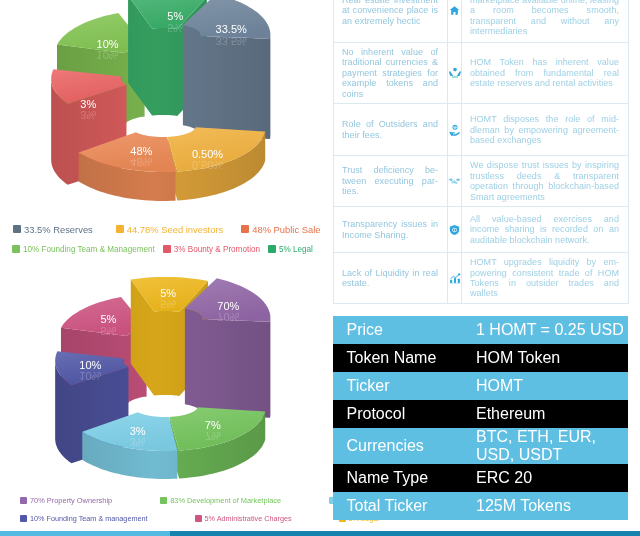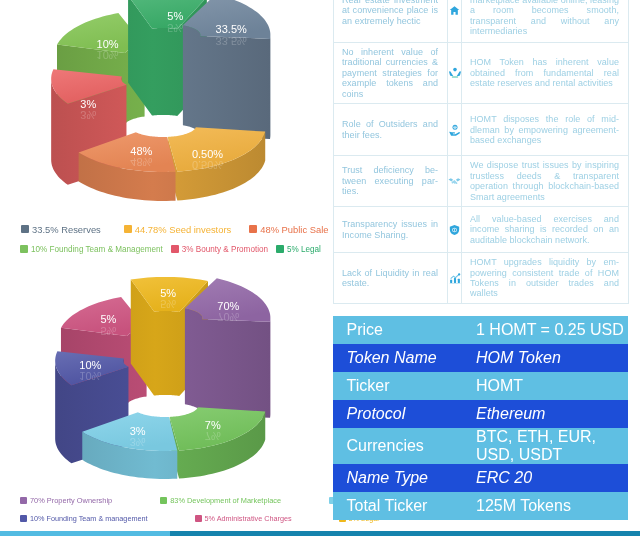--- a/index.html
+++ b/index.html
@@ -17,21 +17,21 @@
   #chart2-block{top:262px;height:240px;}
   .chart-svg{display:block;}
 
   
   .legend{position:absolute;left:0;width:330px;}
   .legend-row{display:flex;align-items:center;justify-content:center;white-space:nowrap;}
   .legend-item{display:inline-flex;align-items:center;}
   .legend-swatch{width:8px;height:8px;display:inline-block;border-radius:1px;flex:none;}
   .legend-label{margin-left:3px;font-size:9.5px;letter-spacing:0;white-space:nowrap;}
 
-  #legend1{top:219px;left:15px;width:315px;}
+  #legend1{top:219px;left:7px;width:315px;}
   #legend1 .legend-row{height:20px;justify-content:flex-start;}
   #legend1 .legend-row:nth-child(1) .legend-item{margin-right:23px;}
   #legend1 .legend-row:nth-child(1) .legend-item:nth-child(2){margin-right:18px;}
   #legend1 .legend-row:nth-child(2) .legend-item{margin-right:8px;}
   #legend1 .legend-row:nth-child(1) .legend-label{font-size:9.4px;}
   #legend1 .legend-row:nth-child(2) .legend-label{font-size:8.15px;}
   #legend1 .legend-row:nth-child(1){padding-left:6px;}
   #legend1 .legend-row:nth-child(2){padding-left:5px;}
 
   #legend2{top:491px;left:20px;width:320px;}
@@ -60,21 +60,21 @@
   #cmp-table tr:nth-child(5){height:46px;}
   #cmp-table tr:nth-child(6){height:50px;}
 
   
   #token-table{position:absolute;left:333px;top:316px;width:295px;border-collapse:collapse;
                table-layout:fixed;}
   #token-table tr{height:28px;}
   #token-table td{padding:0 0 0 13.5px;vertical-align:middle;color:#ffffff;}
   #token-table td.tt-val{padding-left:0;}
   .tt-dark{background:#5fbfe3;}
-  .tt-light{background:#1d4ed8;font-style:italic;}
+  .tt-light{background:#000000;}
   .tt-key{font-size:16px;width:143px;}
   .tt-val{font-size:16px;}
 
   
   #bottom-bar-light{position:absolute;left:0;top:531px;width:174px;height:5px;background:#53bbe2;}
   #bottom-bar-dark{position:absolute;left:170px;top:531px;width:470px;height:5px;background:#1583ad;}
 </style>
 </head>
 <body>
 

